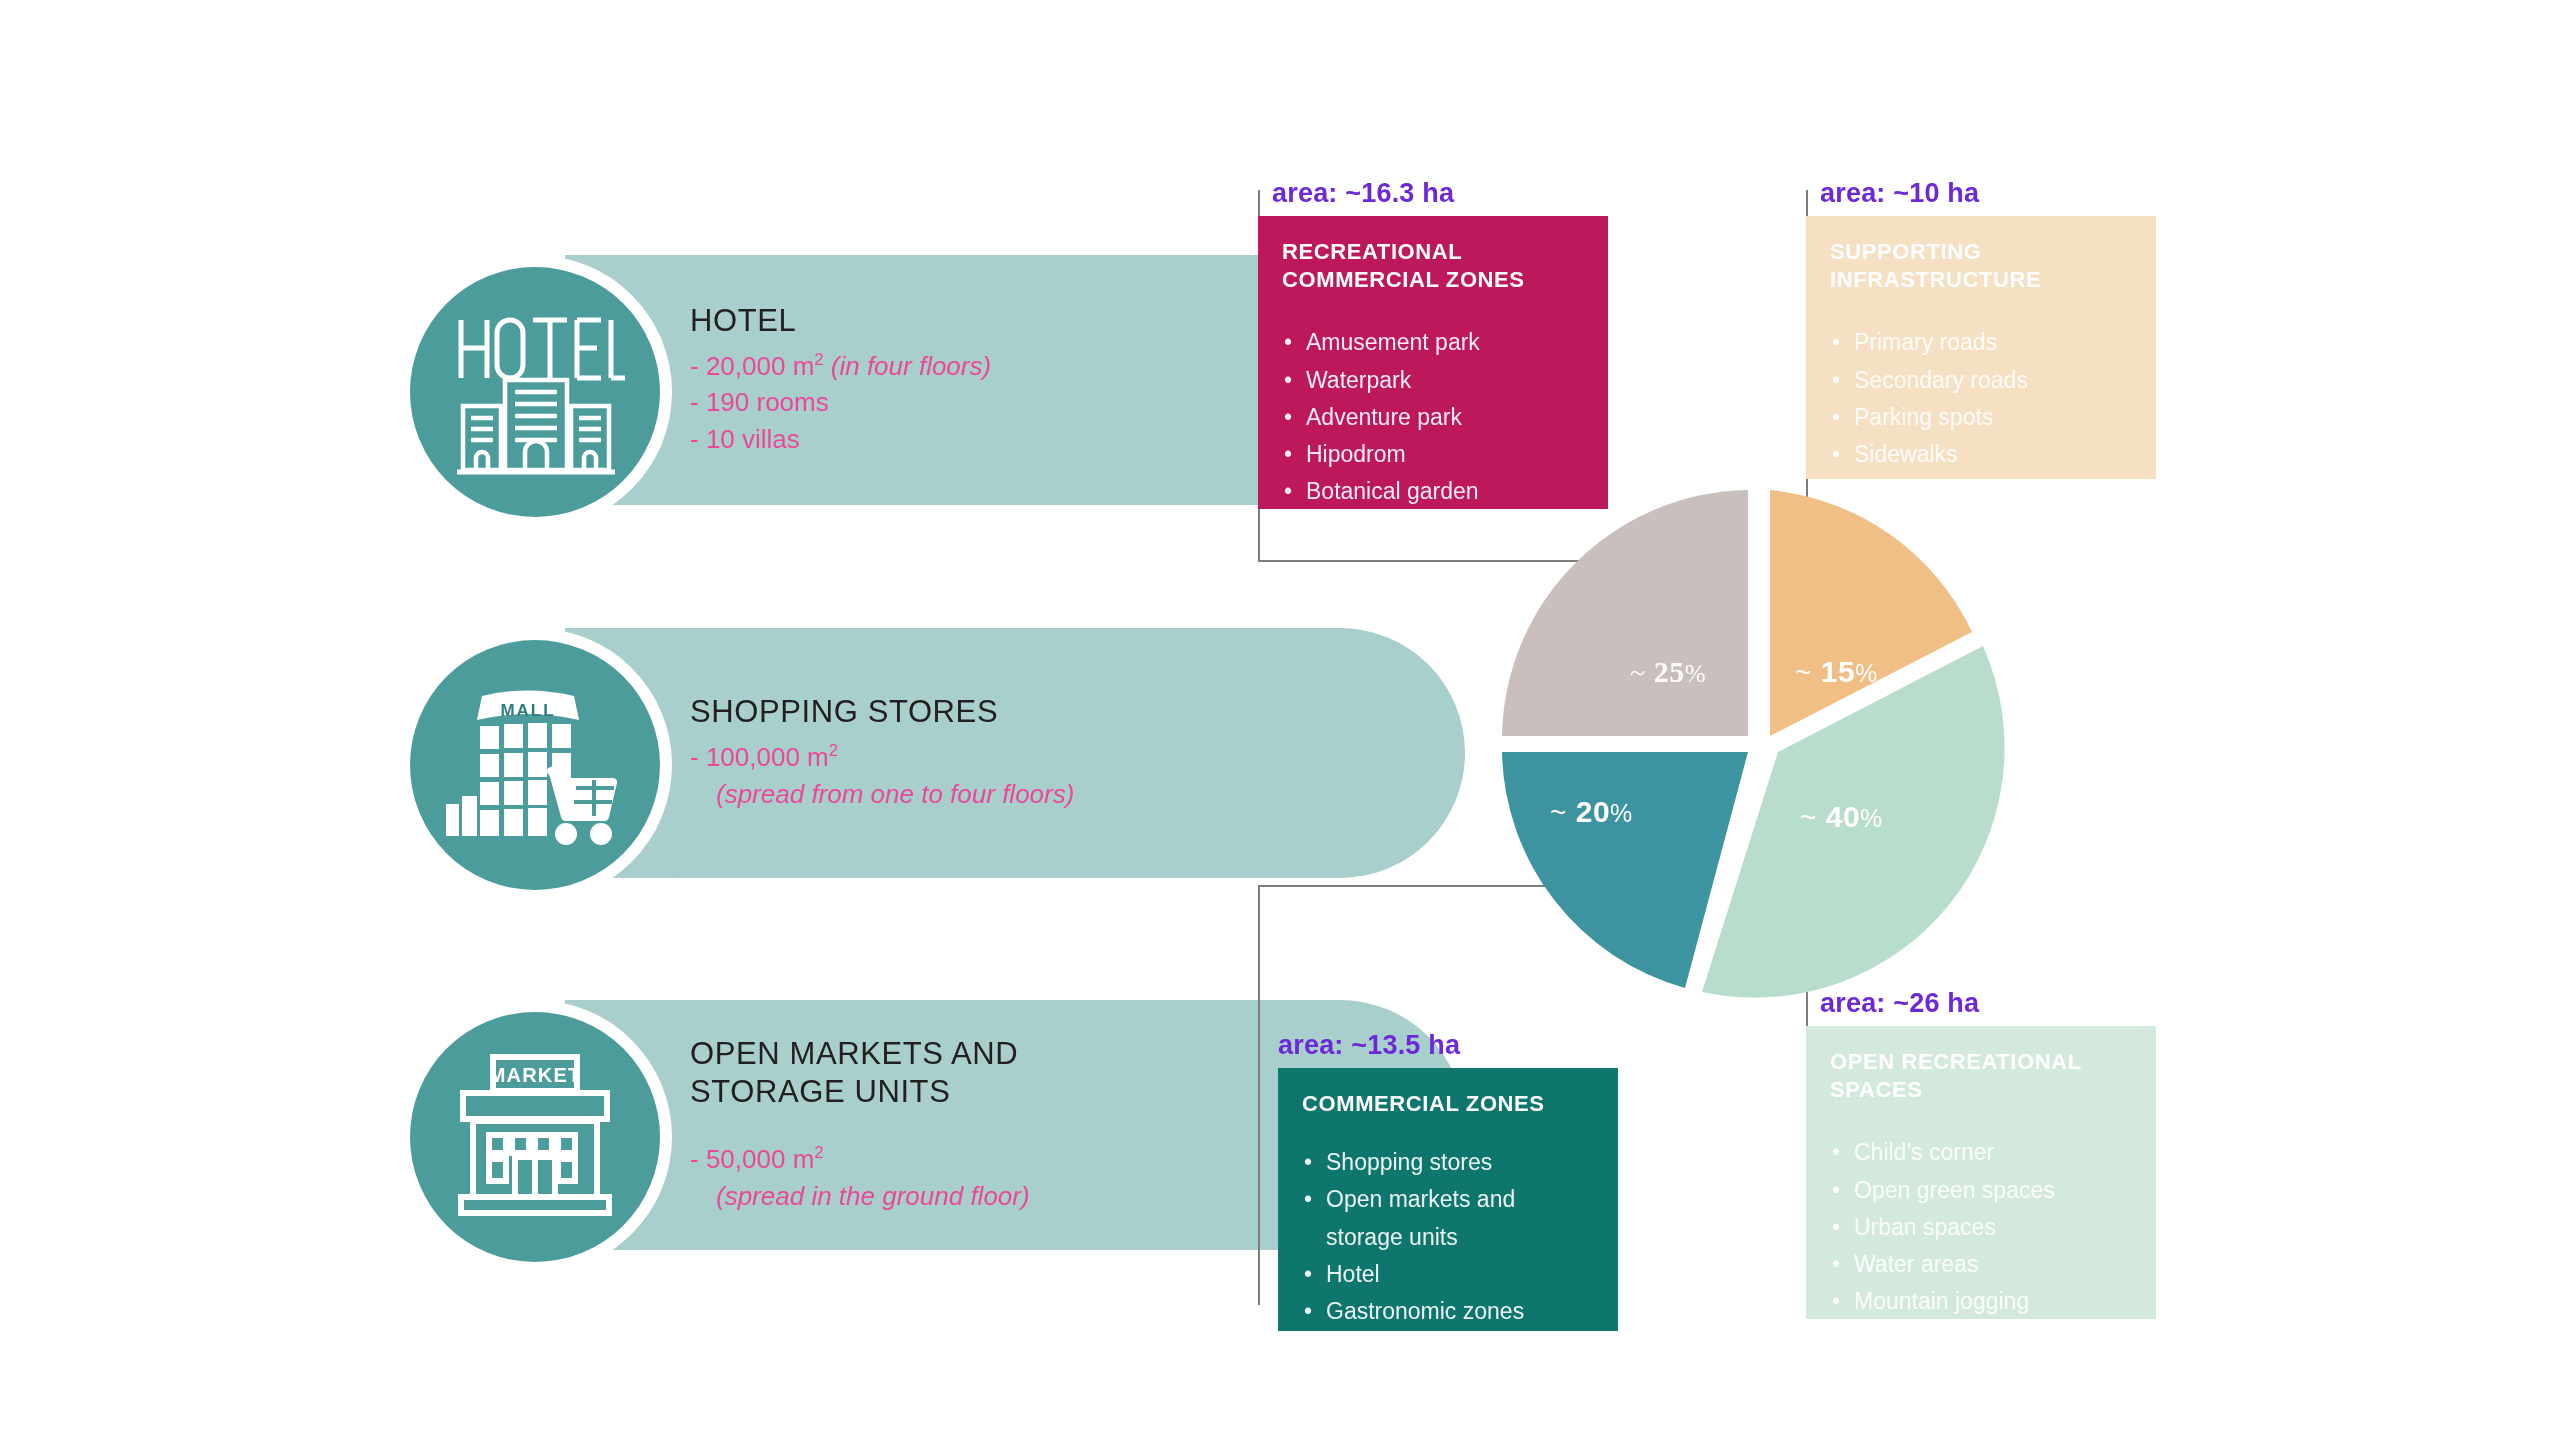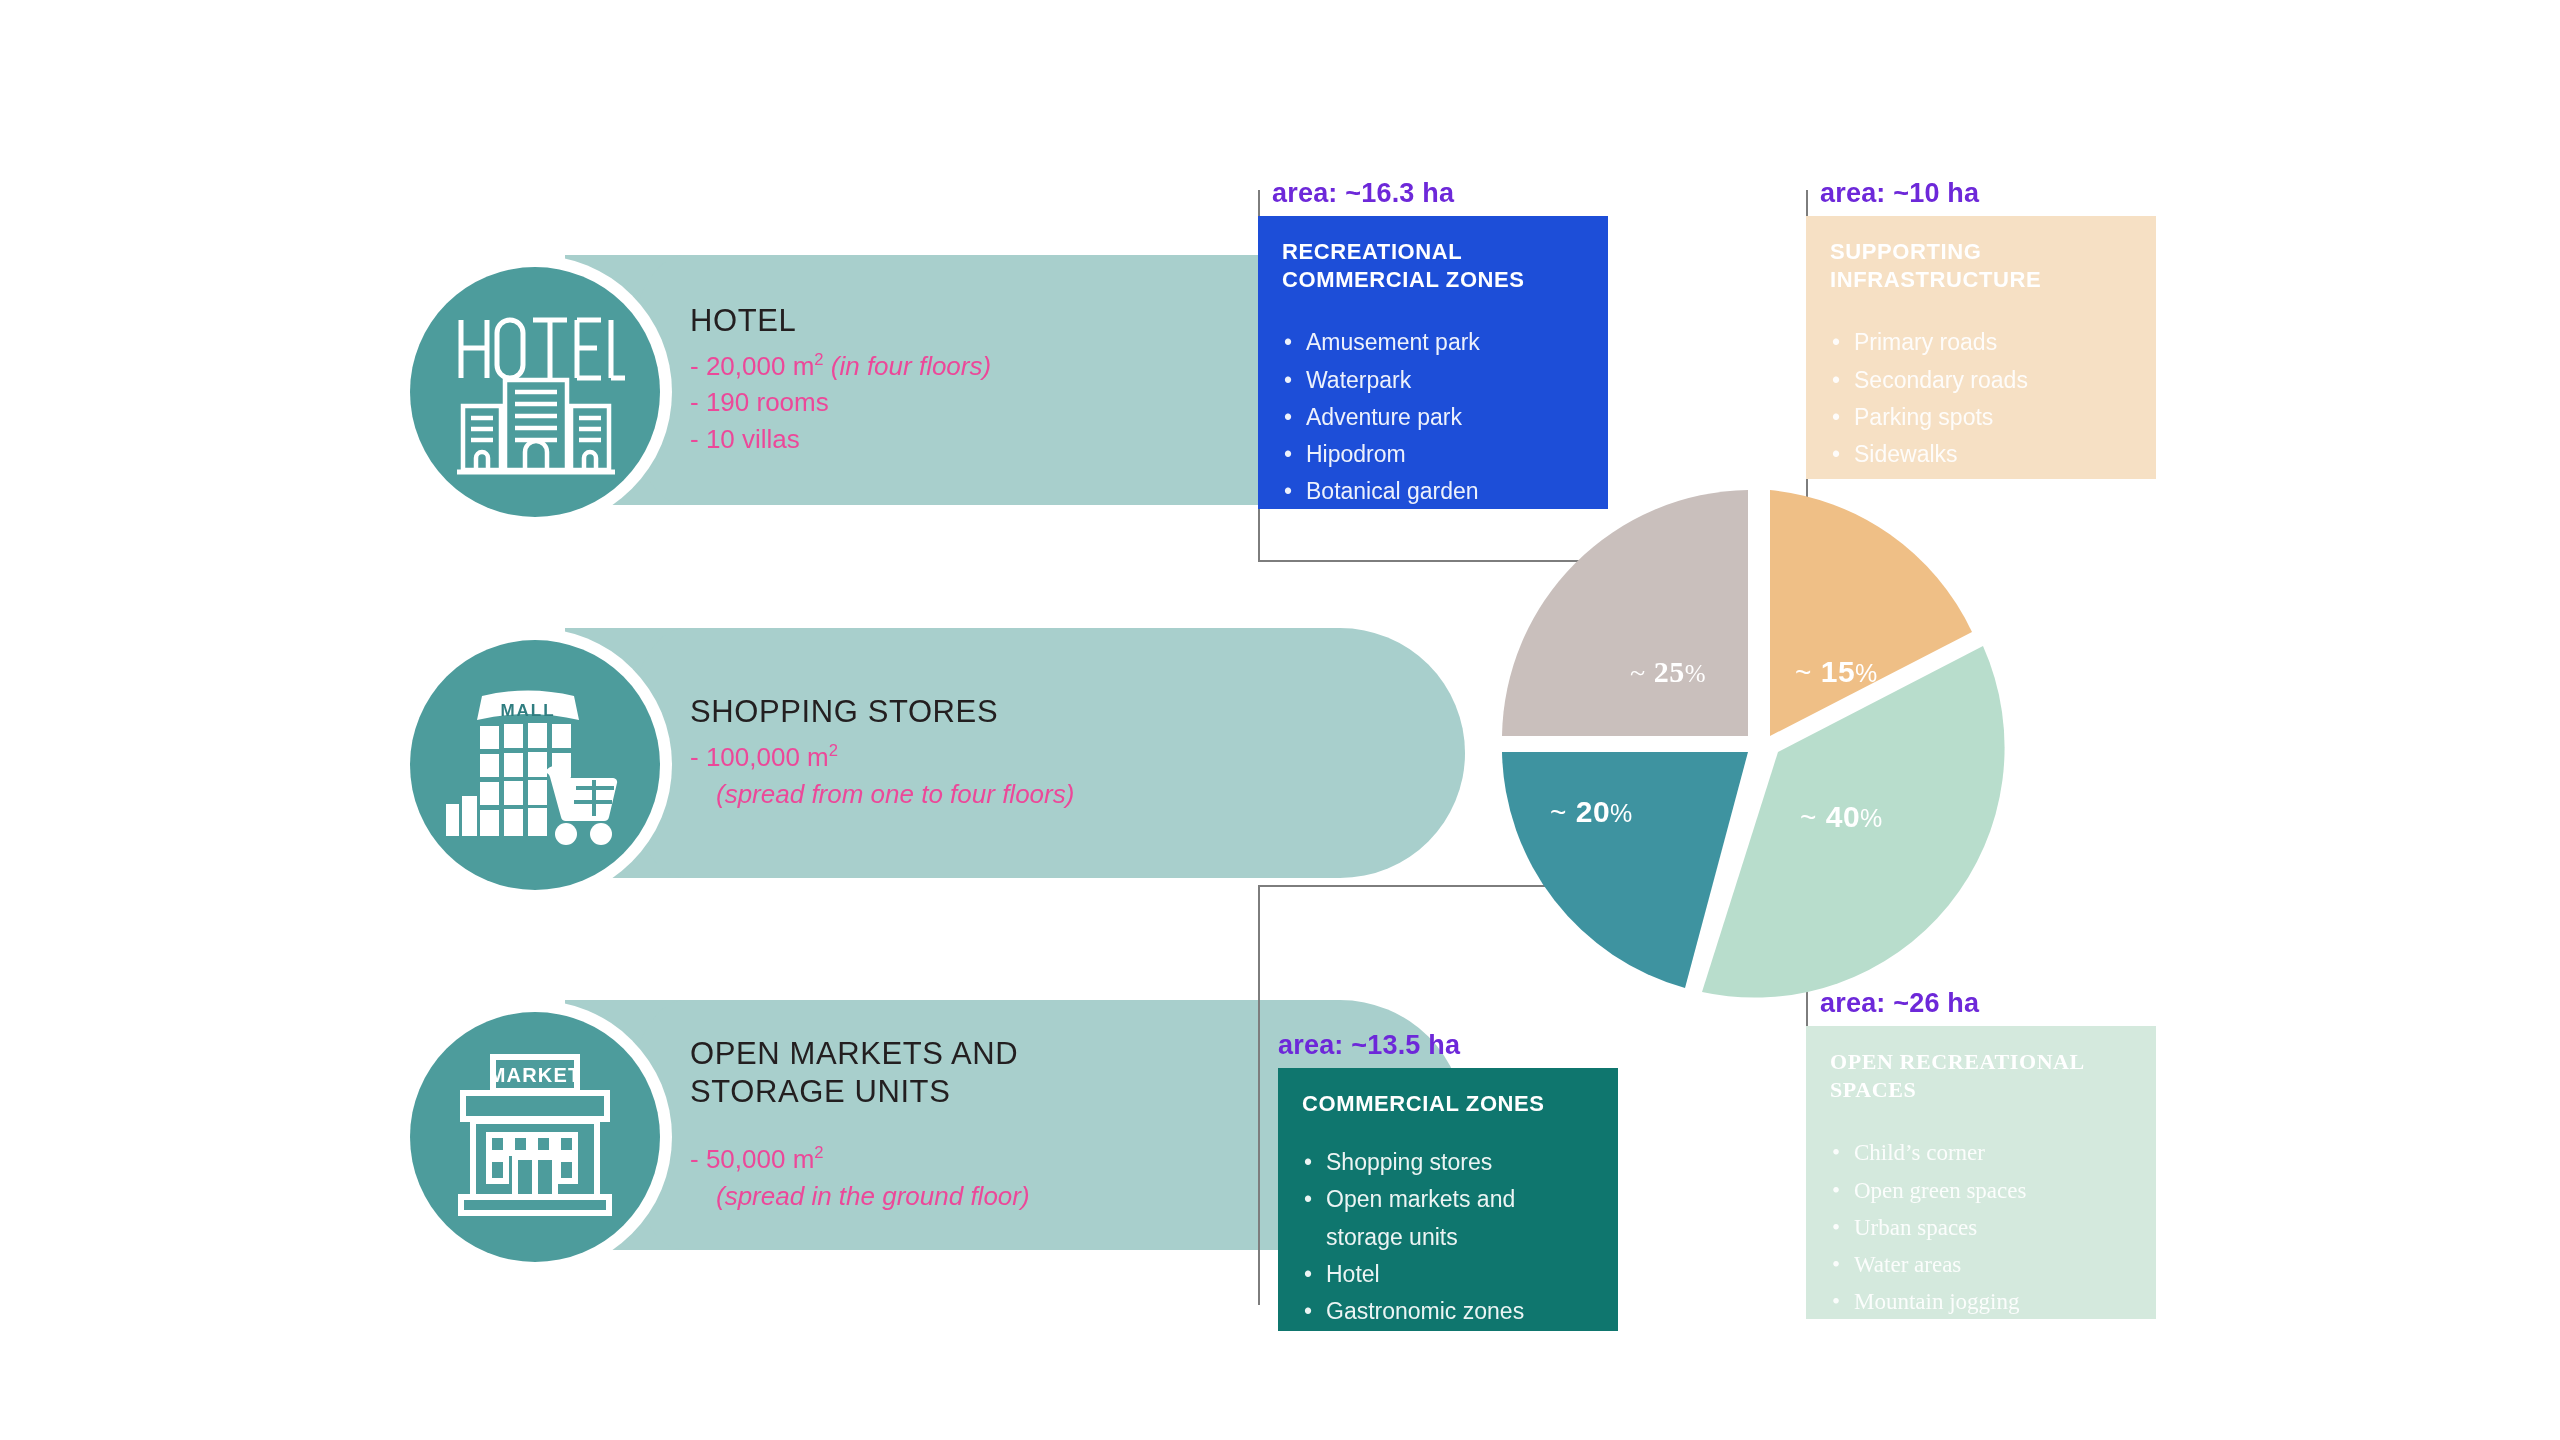--- a/index.html
+++ b/index.html
@@ -243,21 +243,21 @@
     <span class="tilde">~</span>
     <span>40</span><span class="pct">%</span>
   </div>
   <div class="pielab" style="left:1550px;top:795px;">
     <span class="tilde">~</span>
     <span>20</span><span class="pct">%</span>
   </div>
 
   <div class="callout" style="left:1258px;top:178px;width:350px;">
     <div class="area">area: ~16.3 ha</div>
-    <div class="panel" style="background:#1d4ed8;height:255px;">
+    <div class="panel" style="background:#be185d;height:255px;">
       <h4>RECREATIONAL COMMERCIAL ZONES</h4>
       <ul>
         <li>Amusement park</li>
         <li>Waterpark</li>
         <li>Adventure park</li>
         <li>Hipodrom</li>
         <li>Botanical garden</li>
       </ul>
     </div>
   </div>
@@ -284,21 +284,21 @@
         <li>Open markets and</li>
         <li class="cont">storage units</li>
         <li>Hotel</li>
         <li>Gastronomic zones</li>
       </ul>
     </div>
   </div>
 
   <div class="callout" style="left:1806px;top:988px;width:350px;">
     <div class="area" style="padding-left:14px;">area: ~26 ha</div>
-    <div class="panel" style="background:#d4e9dd;height:255px;font-family:Liberation Serif, serif;">
+    <div class="panel" style="background:#d4e9dd;height:255px;">
       <h4>OPEN RECREATIONAL SPACES</h4>
       <ul>
         <li>Child’s corner</li>
         <li>Open green spaces</li>
         <li>Urban spaces</li>
         <li>Water areas</li>
         <li>Mountain jogging</li>
       </ul>
     </div>
   </div>

